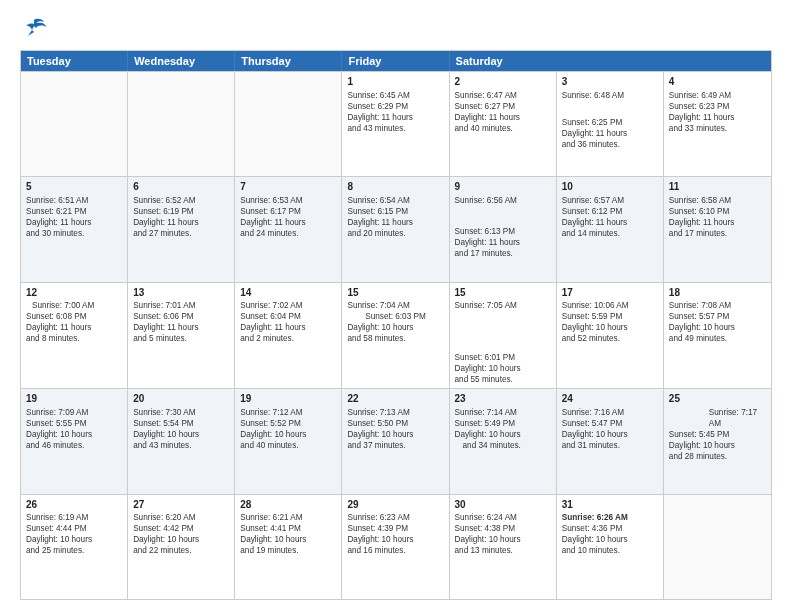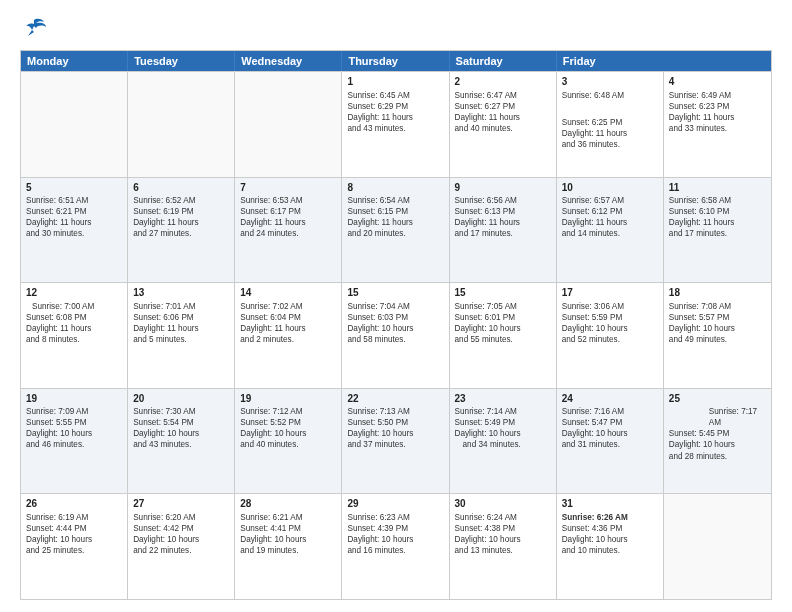--- a/index.html
+++ b/index.html
@@ -129,26 +129,25 @@
       </div>
     </div>
     <div class="title-block">
       <div class="month-title"></div>
       <div class="location-title"></div>
     </div>
   </div>
 
   <div class="calendar">
     <div class="cal-header-row">
-        <div class="cal-header-cell">Monday</div>
         <div class="cal-header-cell">Tuesday</div>
         <div class="cal-header-cell">Wednesday</div>
         <div class="cal-header-cell">Thursday</div>
+        <div class="cal-header-cell">Friday</div>
         <div class="cal-header-cell">Saturday</div>
-        <div class="cal-header-cell">Friday</div>
       </div>
     <div class="cal-body">
     <div class="cal-row">
           <div class="cal-cell empty"></div>
           <div class="cal-cell empty"></div>
           <div class="cal-cell empty"></div>
           <div class="cal-cell">
             <span class="day-num">1</span>
             <span style="display: block;">Sunrise: 6:45 AM</span>
             <span style="display: block;">Sunset: 6:29 PM</span>
@@ -202,21 +201,21 @@
           <div class="cal-cell shaded">
             <span class="day-num">8</span>
             <span style="display: block;">Sunrise: 6:54 AM</span>
             <span style="display: block;">Sunset: 6:15 PM</span>
             <span style="display: block;">Daylight: 11 hours</span>
             <span style="display: block;">and 20 minutes.</span>
           </div>
           <div class="cal-cell shaded">
             <span class="day-num">9</span>
             <span style="display: block;">Sunrise: 6:56 AM</span>
-            <span style="display: block;">Sunset: 6:13 PM</span>
+            <span style="display: block; margin-top: 20px;">Sunset: 6:13 PM</span>
             <span style="display: block;">Daylight: 11 hours</span>
             <span style="display: block;">and 17 minutes.</span>
           </div>
           <div class="cal-cell shaded">
             <span class="day-num">10</span>
             <span style="display: block;">Sunrise: 6:57 AM</span>
             <span style="display: block;">Sunset: 6:12 PM</span>
             <span style="display: block;">Daylight: 11 hours</span>
             <span style="display: block;">and 14 minutes.</span>
           </div>
@@ -246,34 +245,34 @@
           <div class="cal-cell">
             <span class="day-num">14</span>
             <span style="display: block;">Sunrise: 7:02 AM</span>
             <span style="display: block;">Sunset: 6:04 PM</span>
             <span style="display: block;">Daylight: 11 hours</span>
             <span style="display: block;">and 2 minutes.</span>
           </div>
           <div class="cal-cell">
             <span class="day-num">15</span>
             <span style="display: block;">Sunrise: 7:04 AM</span>
-            <span style="display: block;">Sunset: 6:03 PM</span>
+            <span style="display: block; text-align: center;">Sunset: 6:03 PM</span>
             <span style="display: block;">Daylight: 10 hours</span>
             <span style="display: block;">and 58 minutes.</span>
           </div>
           <div class="cal-cell">
             <span class="day-num">15</span>
             <span style="display: block;">Sunrise: 7:05 AM</span>
-            <span style="display: block;">Sunset: 6:01 PM</span>
+            <span style="display: block; margin-top: 41px;">Sunset: 6:01 PM</span>
             <span style="display: block;">Daylight: 10 hours</span>
             <span style="display: block;">and 55 minutes.</span>
           </div>
           <div class="cal-cell">
             <span class="day-num">17</span>
-            <span style="display: block;">Sunrise: 3:06 AM</span>
+            <span style="display: block;">Sunrise: 10:06 AM</span>
             <span style="display: block;">Sunset: 5:59 PM</span>
             <span style="display: block;">Daylight: 10 hours</span>
             <span style="display: block;">and 52 minutes.</span>
           </div>
           <div class="cal-cell">
             <span class="day-num">18</span>
             <span style="display: block;">Sunrise: 7:08 AM</span>
             <span style="display: block;">Sunset: 5:57 PM</span>
             <span style="display: block;">Daylight: 10 hours</span>
             <span style="display: block;">and 49 minutes.</span>

